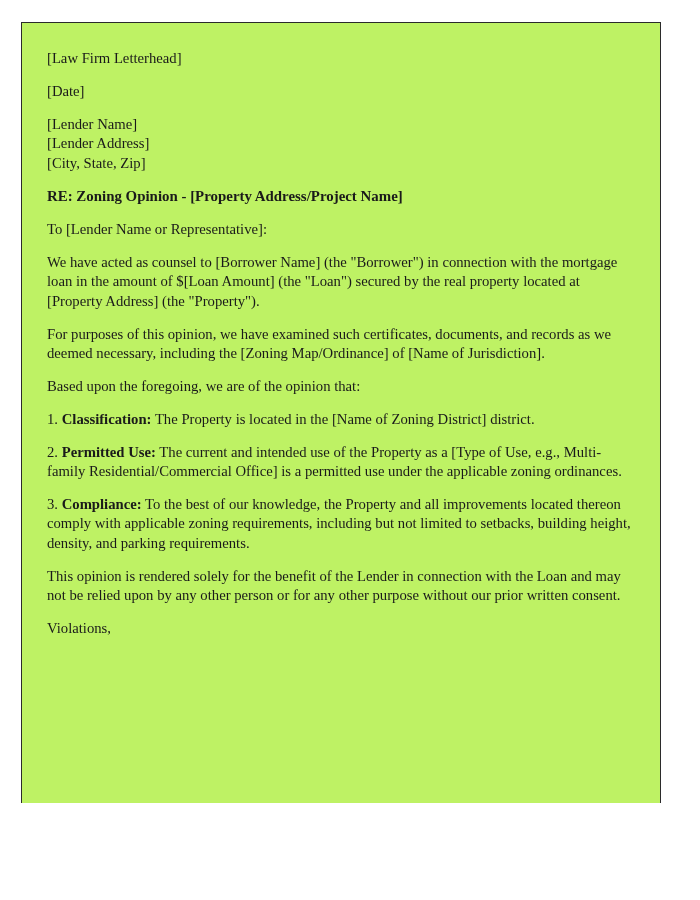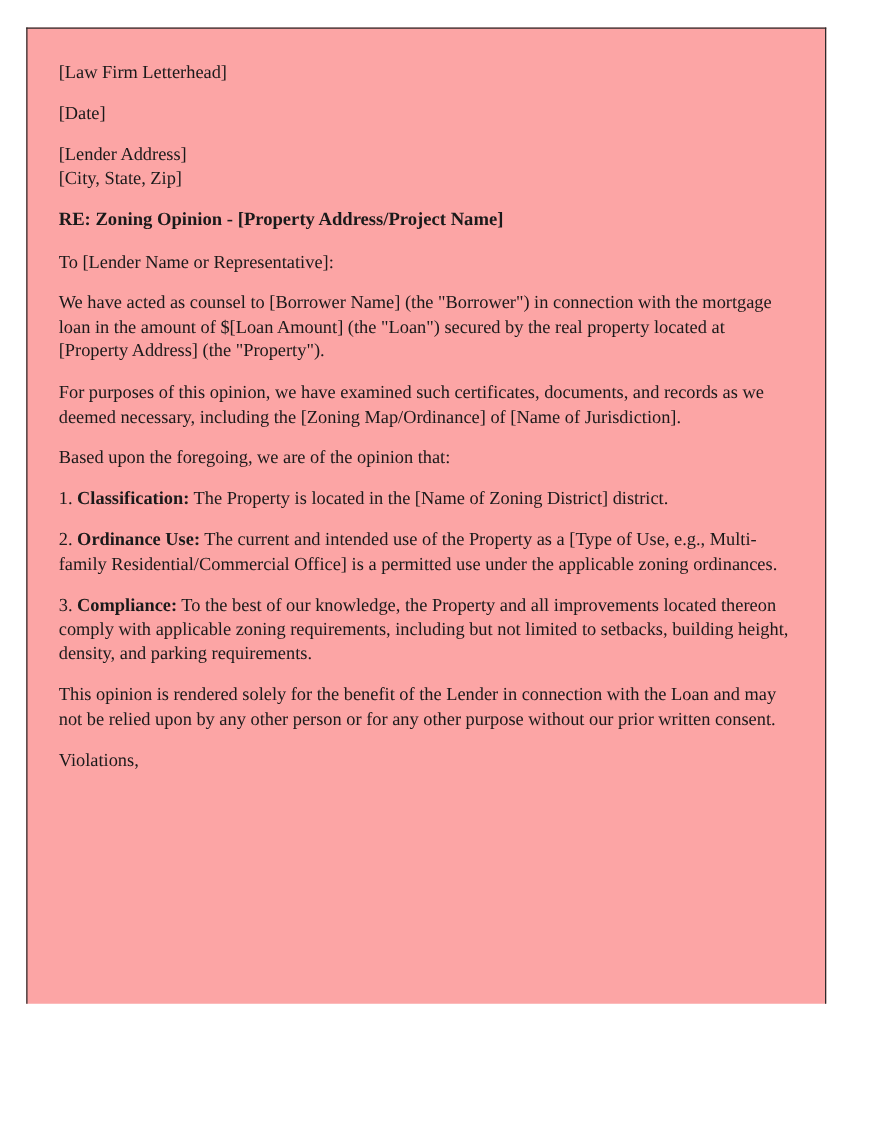--- a/index.html
+++ b/index.html
@@ -19,21 +19,21 @@
     position: absolute;
     left: 21px;
     top: 22px;
     width: 640px;
     height: 781px;
     box-sizing: border-box;
     border-left: 1.5px solid #2b2b2b;
     border-right: 1.5px solid #2b2b2b;
     border-top: 1.5px solid #2b2b2b;
     border-bottom: none;
-    background: #fca5a5;
+    background: #bef264;
   }
 
   #doc-body {
     position: absolute;
     left: 25px;
     top: 26px;
     width: 591px;
   }
 
   .block {
@@ -67,20 +67,21 @@
 <body>
 
 <div id="page-frame">
   <div id="doc-body">
 
     <p class="block">[Law Firm Letterhead]</p>
 
     <p class="block">[Date]</p>
 
     <p class="block">
+      <span class="addr-line">[Lender Name]</span>
       <span class="addr-line">[Lender Address]</span>
       <span class="addr-line">[City, State, Zip]</span>
     </p>
 
     <p class="block re-line">RE: Zoning Opinion - [Property Address/Project Name]</p>
 
     <p class="block">To [Lender Name or Representative]:</p>
 
     <p class="block">We have acted as counsel to [Borrower Name] (the "Borrower") in connection with the mortgage loan in the amount of $[Loan Amount] (the "Loan") secured by the real property located at [Property Address] (the "Property").</p>
 
@@ -89,21 +90,21 @@
     <p class="block">Based upon the foregoing, we are of the opinion that:</p>
 
     <p class="block num-item">
       <span>1.</span>
       <span class="lead">Classification:</span>
       <span>The Property is located in the [Name of Zoning District] district.</span>
     </p>
 
     <p class="block num-item">
       <span>2.</span>
-      <span class="lead">Ordinance Use:</span>
+      <span class="lead">Permitted Use:</span>
       <span>The current and intended use of the Property as a [Type of Use, e.g., Multi-family Residential/Commercial Office] is a permitted use under the applicable zoning ordinances.</span>
     </p>
 
     <p class="block num-item">
       <span>3.</span>
       <span class="lead">Compliance:</span>
       <span>To the best of our knowledge, the Property and all improvements located thereon comply with applicable zoning requirements, including but not limited to setbacks, building height, density, and parking requirements.</span>
     </p>
 
 

